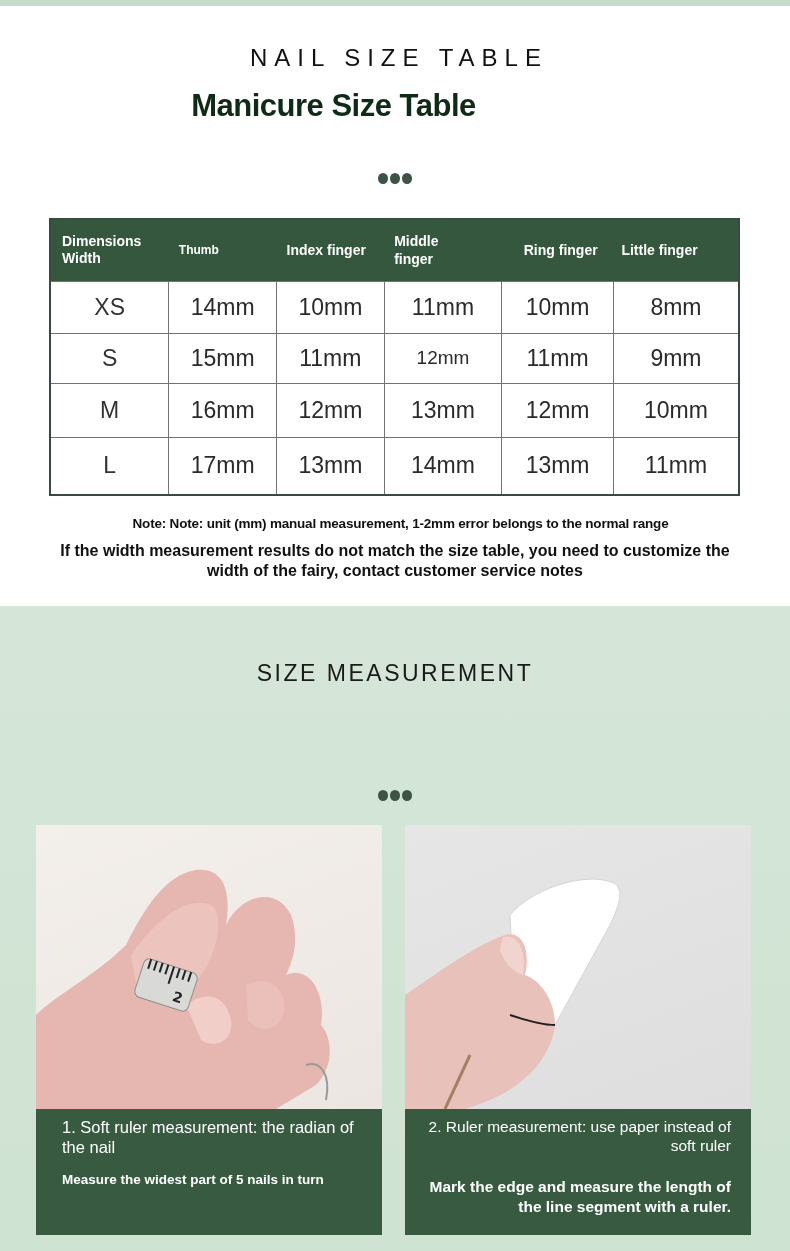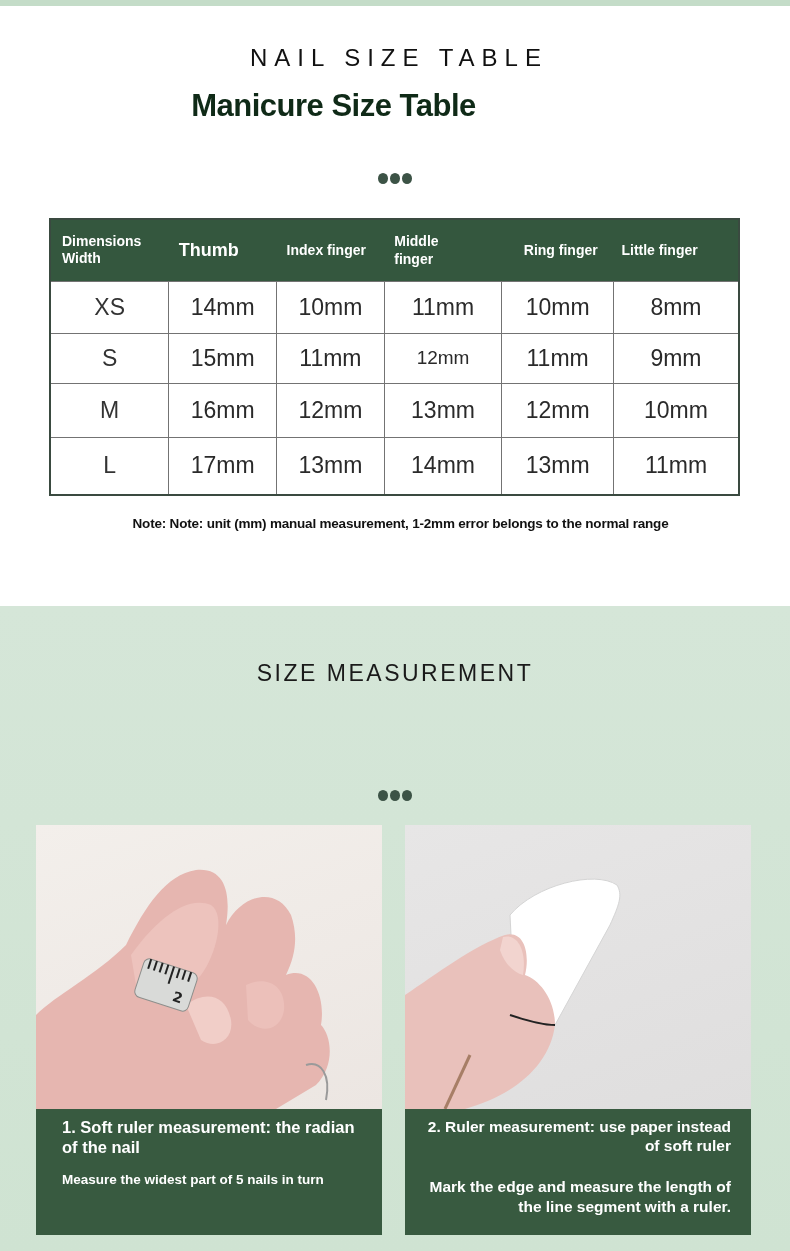--- a/index.html
+++ b/index.html
@@ -16,21 +16,21 @@
     font-size: 31px; font-weight: bold; color: #0f2a17; letter-spacing: -0.5px; }
   .dots { position: absolute; left: 0; width: 790px; text-align: center; }
   .dots span { display: inline-block; width: 10px; height: 11px; border-radius: 50%; background: #3c5346; margin: 0 1px; }
   .dots1 { top: 164px; }
 
   .size-table { position: absolute; left: 49px; top: 212px; width: 691px; border-collapse: collapse;
     border: 2px solid #3a4a40; }
   .size-table th { background: #34573e; color: #ffffff; font-weight: bold; height: 62px;
     text-align: left; padding: 0 10px; vertical-align: middle; }
   .size-table th.h-dim { font-size: 14px; line-height: 17px; padding-left: 11px; }
-  .size-table th.h-thumb { font-size: 18px; }
+  .size-table th.h-thumb { font-size: 12px; }
   .size-table th.h-small { font-size: 14px; line-height: 18px; }
   .size-table td { border: 1px solid #737373; height: 52px; text-align: center; font-size: 23px;
     color: #2a2a2a; background: #fff; }
   .size-table tr.row-xs td { height: 52px; }
   .size-table tr.row-s td { height: 50px; }
   .size-table tr.row-m td { height: 54px; }
   .size-table tr.row-l td { height: 58px; }
   .size-table td.size { font-size: 23px; color: #333; }
 
   .note1 { position: absolute; left: 0; top: 510px; width: 790px; text-align: center;
@@ -49,21 +49,21 @@
 
   .card { position: absolute; top: 219px; width: 346px; height: 410px; }
   .card-left { left: 36px; }
   .card-right { left: 405px; }
   .photo { position: absolute; left: 0; top: 0; width: 346px; height: 284px; overflow: hidden; }
   .card-left .photo { background: linear-gradient(160deg, #f3efeb 0%, #ece6e2 100%); }
   .card-right .photo { background: linear-gradient(160deg, #e7e6e6 0%, #dfdede 100%); }
   .caption { position: absolute; left: 0; top: 284px; width: 346px; height: 126px; background: #385a40;
     color: #fff; padding: 8px 20px 0 26px; }
   .card-right .caption { padding-left: 4px; text-align: right; }
-  .cap-title { font-size: 16.5px; font-weight: bold; line-height: 20px; }
+  .cap-title { font-size: 16.5px; font-weight: normal; line-height: 20px; }
   .card-right .cap-title { font-size: 15.5px; line-height: 19px; }
   .cap-desc { font-size: 13.5px; font-weight: bold; margin-top: 14px; line-height: 18px; }
   .card-right .cap-desc { font-size: 15.5px; margin-top: 22px; line-height: 20px; }
 </style>
 </head>
 <body>
 
 <div class="top-strip"></div>
 
 <section class="sec1">
@@ -126,20 +126,21 @@
         <td>17mm</td>
         <td>13mm</td>
         <td>14mm</td>
         <td>13mm</td>
         <td>11mm</td>
       </tr>
     </tbody>
   </table>
 
   <p class="note1">Note: Note: unit (mm) manual measurement, 1-2mm error belongs to the normal range</p>
+  <p class="note2">If the width measurement results do not match the size table, you need to customize the width of the fairy, contact customer service notes</p>
 </section>
 
 <section class="sec2">
   <div class="kicker2">SIZE MEASUREMENT</div>
   <div class="dots dots2"><span></span><span></span><span></span></div>
 
   <div class="card card-left">
     <div class="photo">
       <svg width="346" height="284" viewBox="0 0 346 284">
         <path d="M0 190 C20 170 60 150 90 120 C110 80 130 50 160 45 C190 42 195 70 190 100 C205 70 240 60 255 90 C262 110 260 130 250 150 C275 140 290 170 285 200 C295 210 300 240 280 260 L240 284 L0 284 Z" fill="#e6b6b0"></path>

